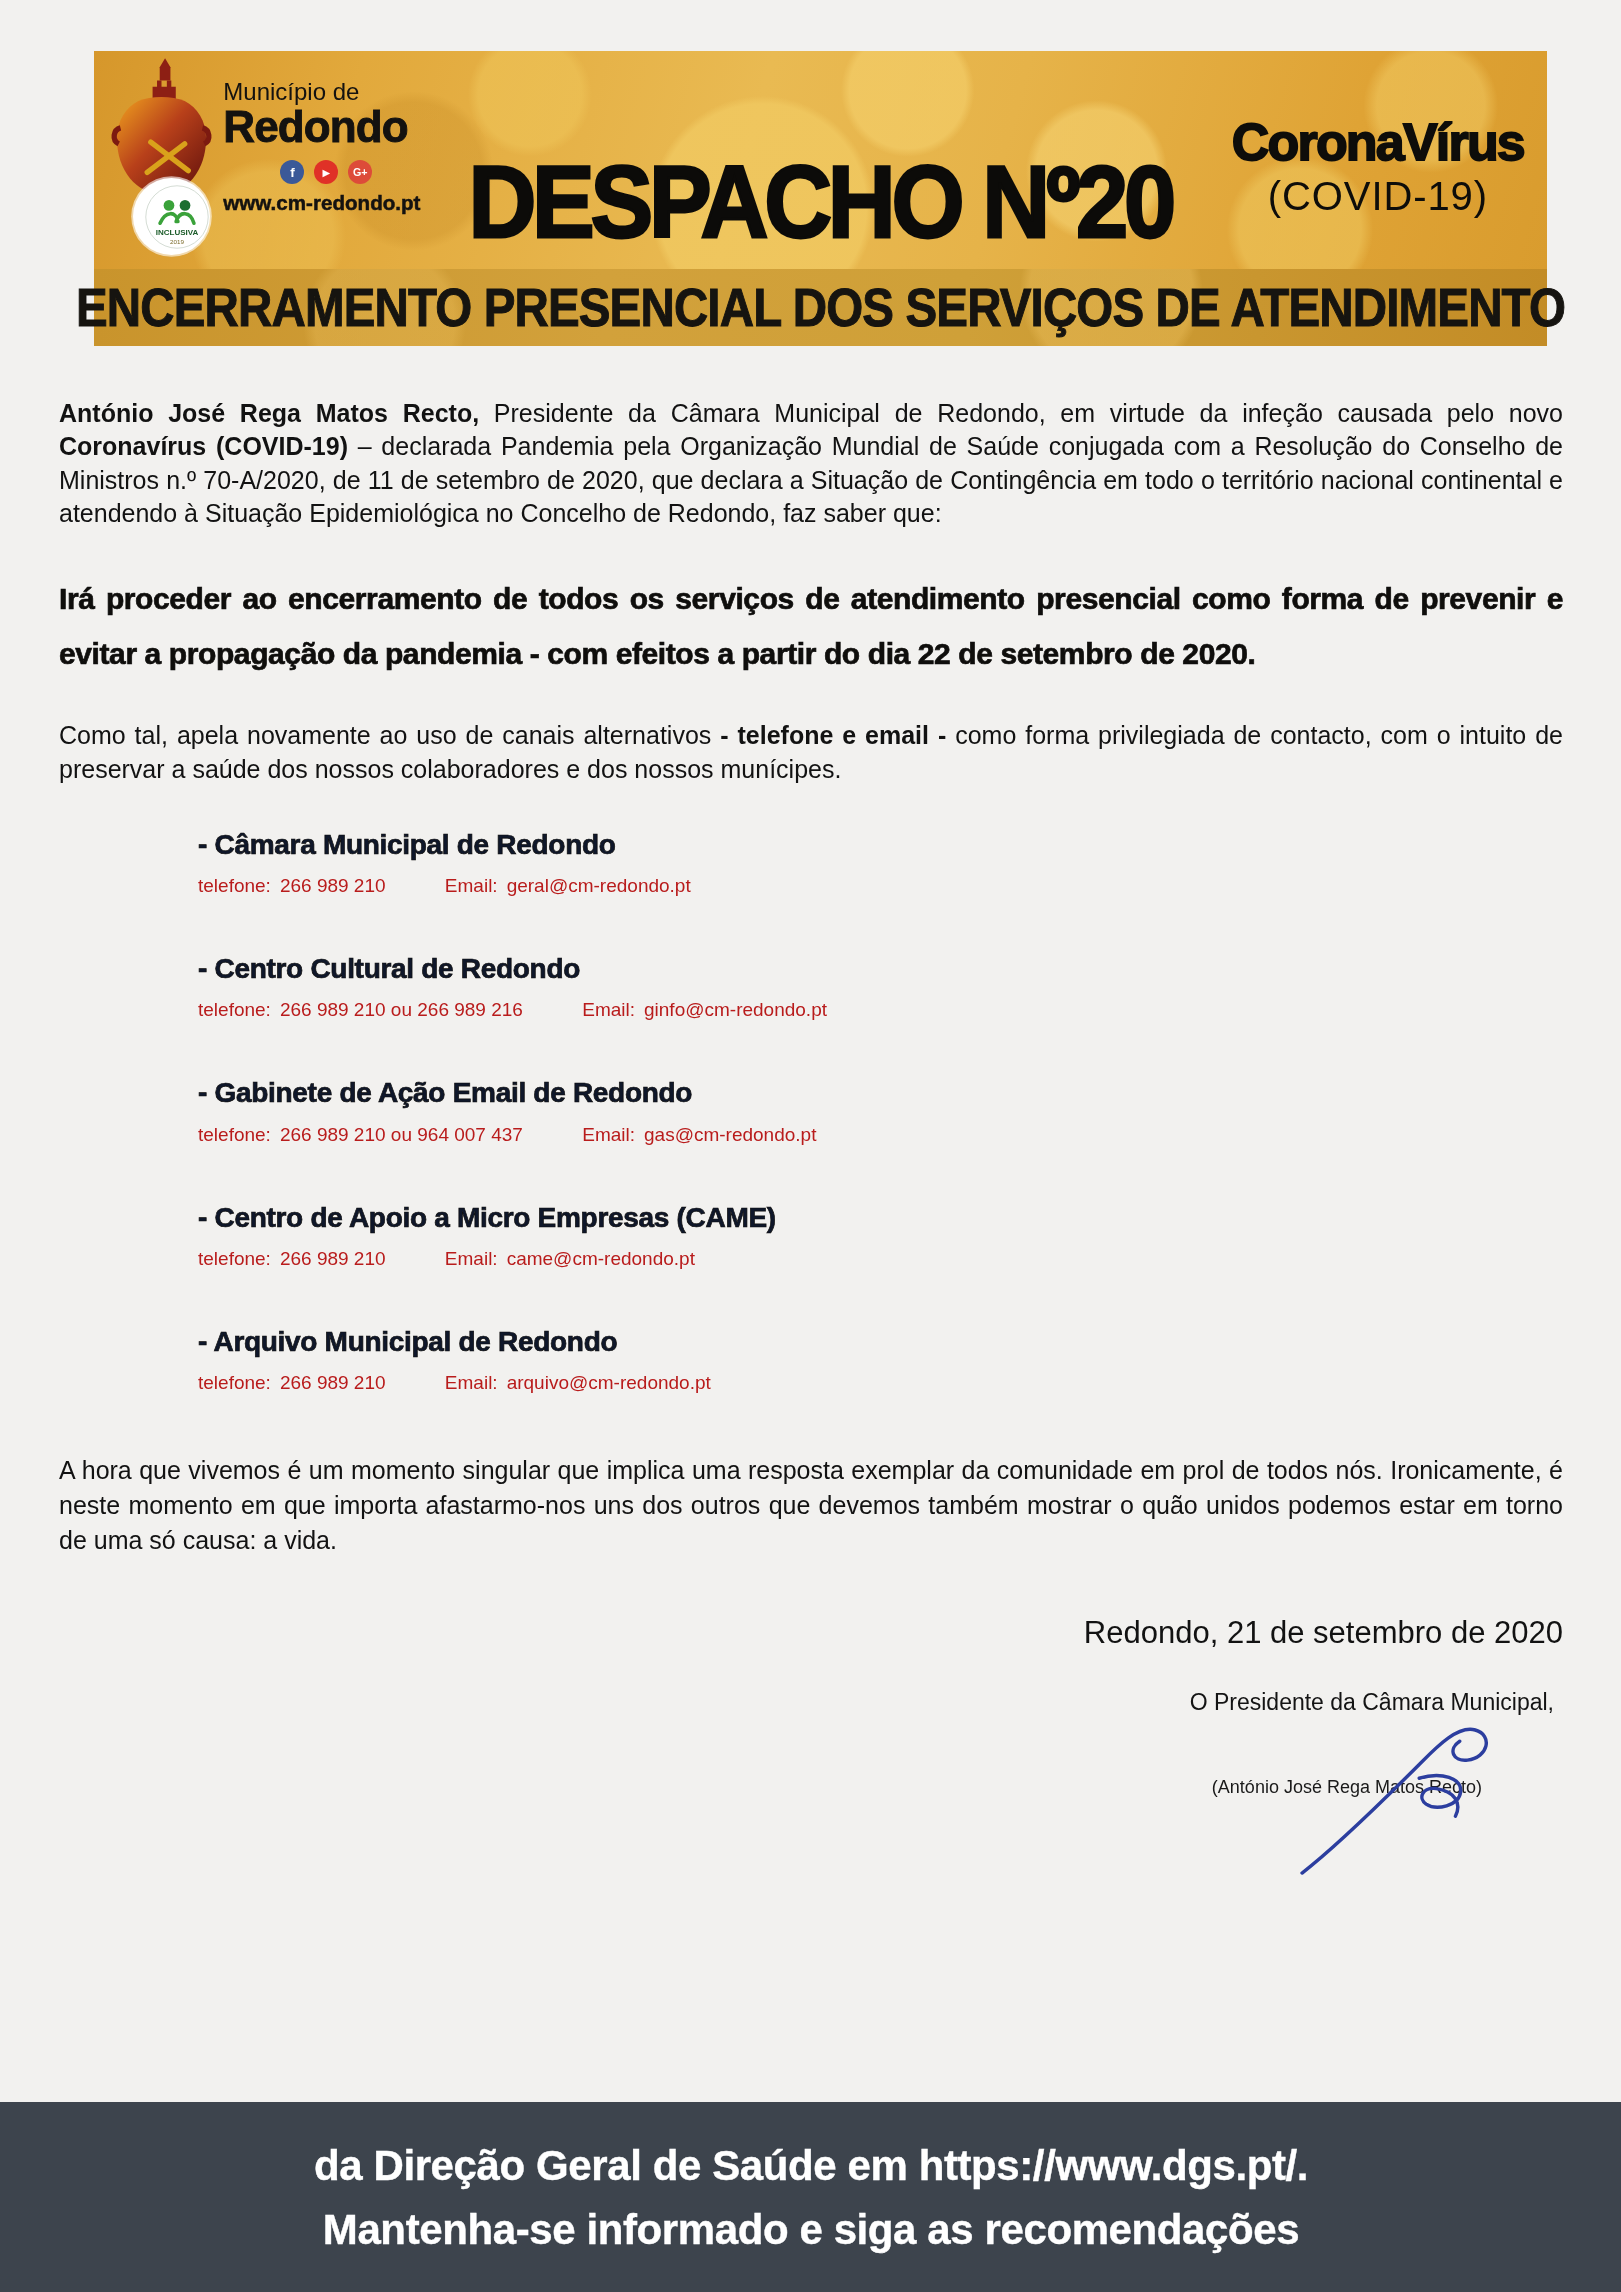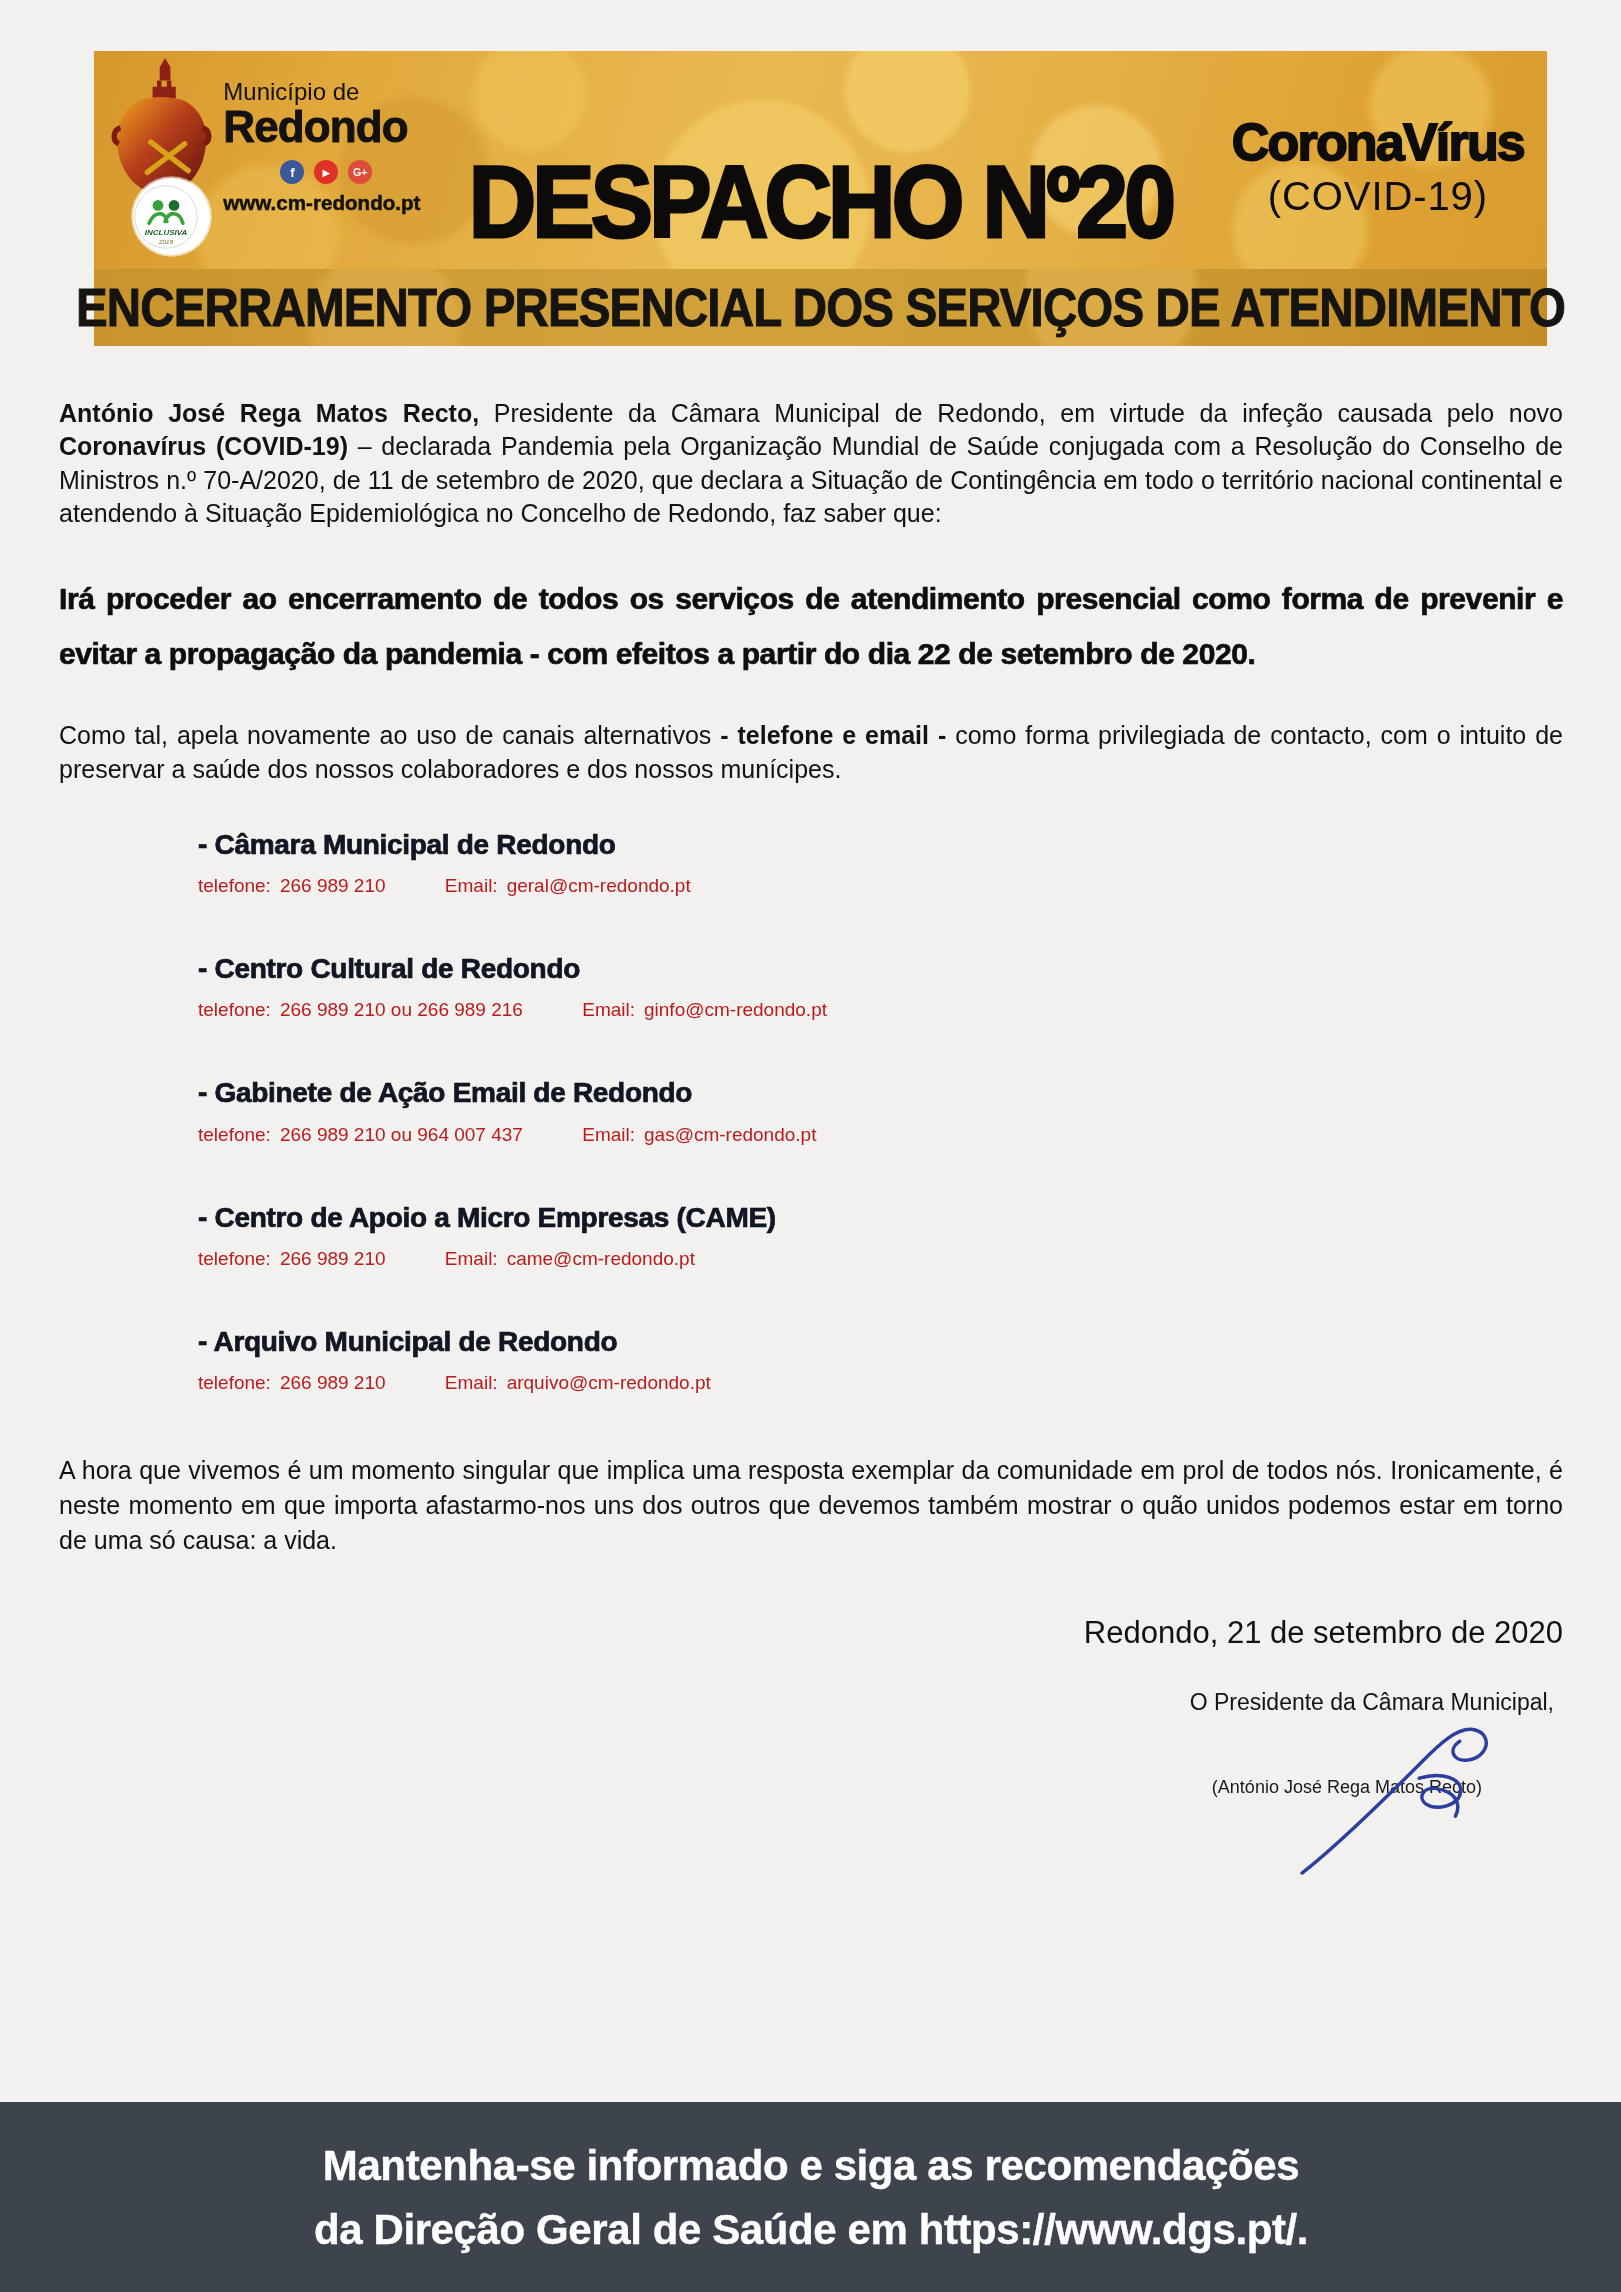--- a/index.html
+++ b/index.html
@@ -43,21 +43,21 @@
     -webkit-text-stroke:2.7px #0c0b09;
   }
   .doc-title span{display:inline-block;transform:scale(.94,1.02);}
   .corona{position:absolute;right:23px;top:16px;text-align:center;color:#0e0d0a;}
   .corona-title{font-size:52px;font-weight:900;letter-spacing:-1.8px;margin-top:45px;-webkit-text-stroke:1.8px #0e0d0a;}
   .corona-sub{font-size:40px;font-weight:500;margin-top:1.8px;letter-spacing:0.9px;}
   
   .logo{position:absolute;left:14.3px;top:5.4px;width:376px;height:210px;}
   .logo-mark{position:absolute;left:0;top:1.8px;}
   .logo-badge{position:absolute;left:25px;top:122px;width:77px;height:77px;border-radius:50%;
-    background:#fff;box-shadow:0 0 0 1.8px rgba(255,255,255,.6);display:flex;align-items:center;justify-content:flex-start;font-style:italic;}
+    background:#fff;box-shadow:0 0 0 1.8px rgba(255,255,255,.6);display:flex;align-items:center;justify-content:flex-end;}
   .logo-text{position:absolute;left:115px;top:21.5px;width:251px;color:#141210;}
   .logo-line1{font-size:24px;font-weight:500;}
   .logo-line2{font-size:44px;font-weight:bold;letter-spacing:-0.9px;margin-top:-3.6px;-webkit-text-stroke:0.9px #141210;}
   .social-row{display:flex;gap:9.9px;justify-content:center;width:206px;margin-top:8px;}
   .soc{width:24px;height:24px;border-radius:50%;display:flex;align-items:center;justify-content:center;
     color:#fff;font-size:13.4px;font-weight:bold;}
   .soc.fb{background:#3b5998;}
   .soc.yt{background:#e03127;font-size:9.9px;}
   .soc.gp{background:#dd4b39;font-size:10.7px;}
   .logo-url{font-size:20.6px;font-weight:bold;margin-top:7.2px;-webkit-text-stroke:0.5px #141210;}
@@ -216,18 +216,18 @@
       <div class="sign-name">(António José Rega Matos Recto)</div>
       <svg class="sign-svg" viewBox="0 0 260 210">
         <path d="M14 206 C 58 172, 118 112, 150 80 C 168 62, 194 34, 215 40 C 236 46, 230 72, 206 75 C 189 77, 183 62, 197 53"></path>
         <path d="M150 96 C 176 88, 200 96, 198 112 C 196 128, 170 134, 158 126 C 148 119, 154 106, 170 108 C 190 111, 200 124, 192 140"></path>
       </svg>
     </div>
 
   </main>
 
   <footer class="footer">
+    <div>da Direção Geral de Saúde em https://www.dgs.pt/.</div>
     <div>Mantenha-se informado e siga as recomendações</div>
-    <div>da Direção Geral de Saúde em https://www.dgs.pt/.</div>
   </footer>
 
 </div>
 
 
 </body></html>

